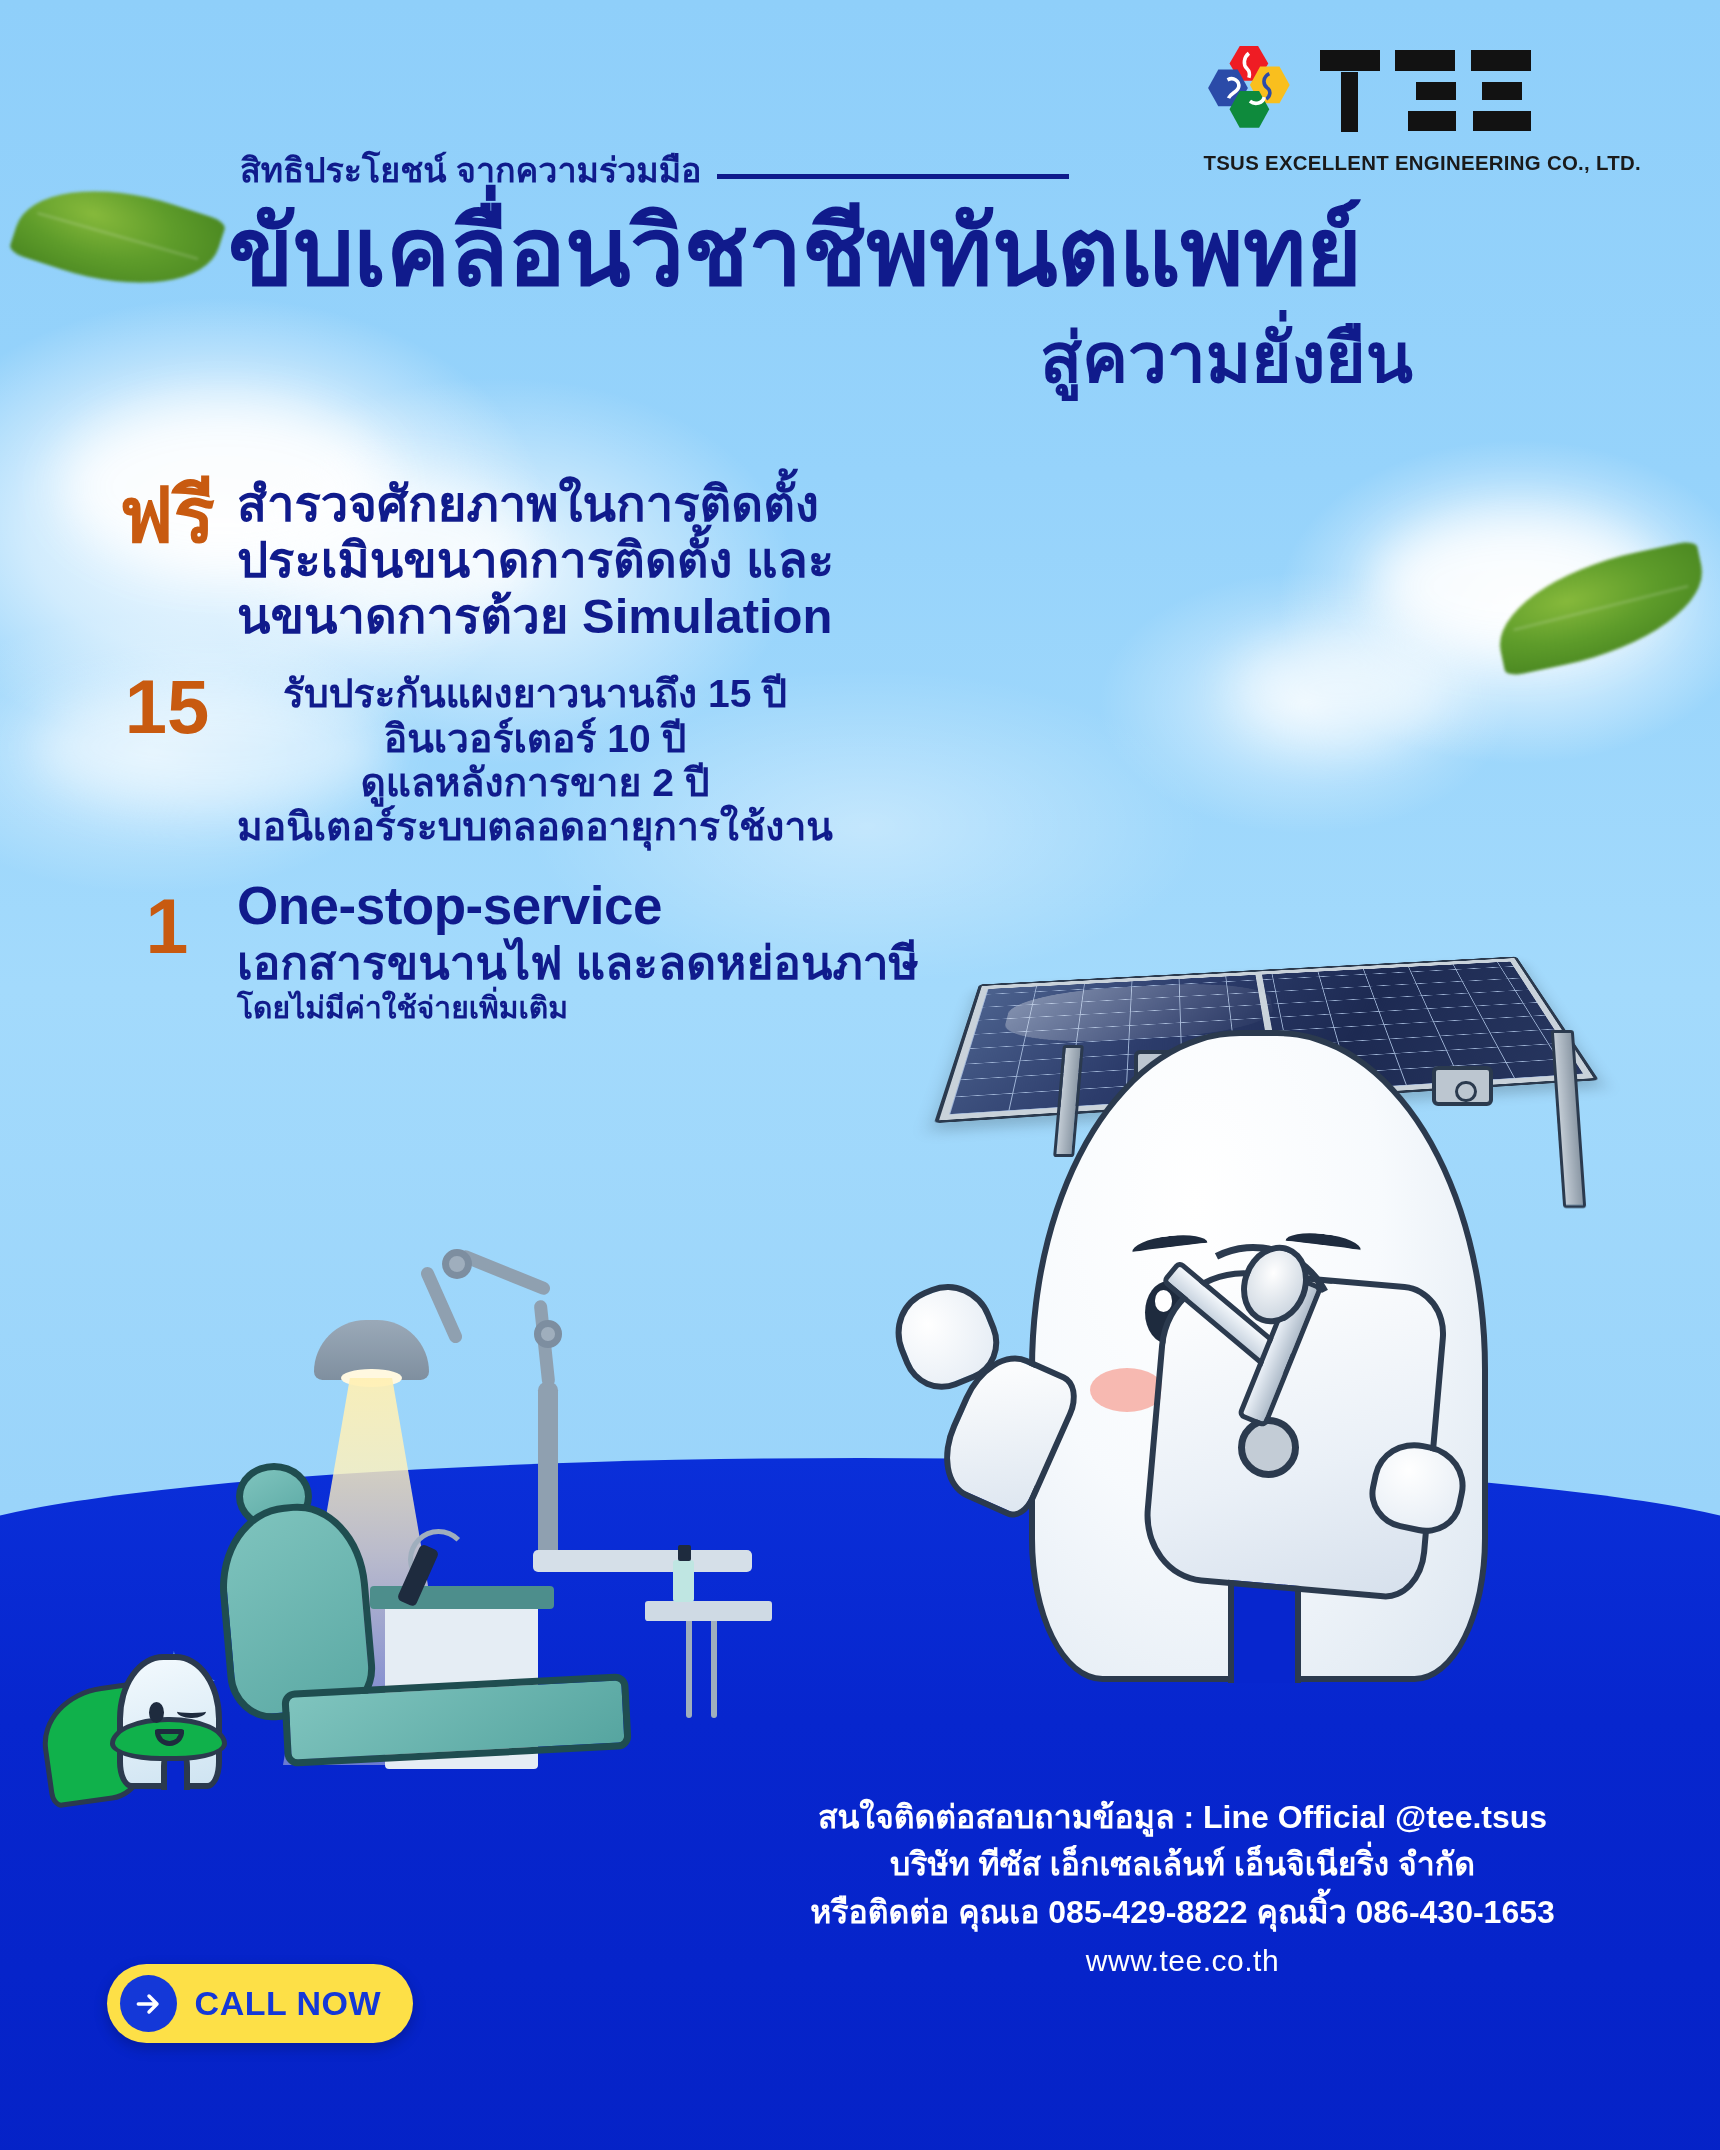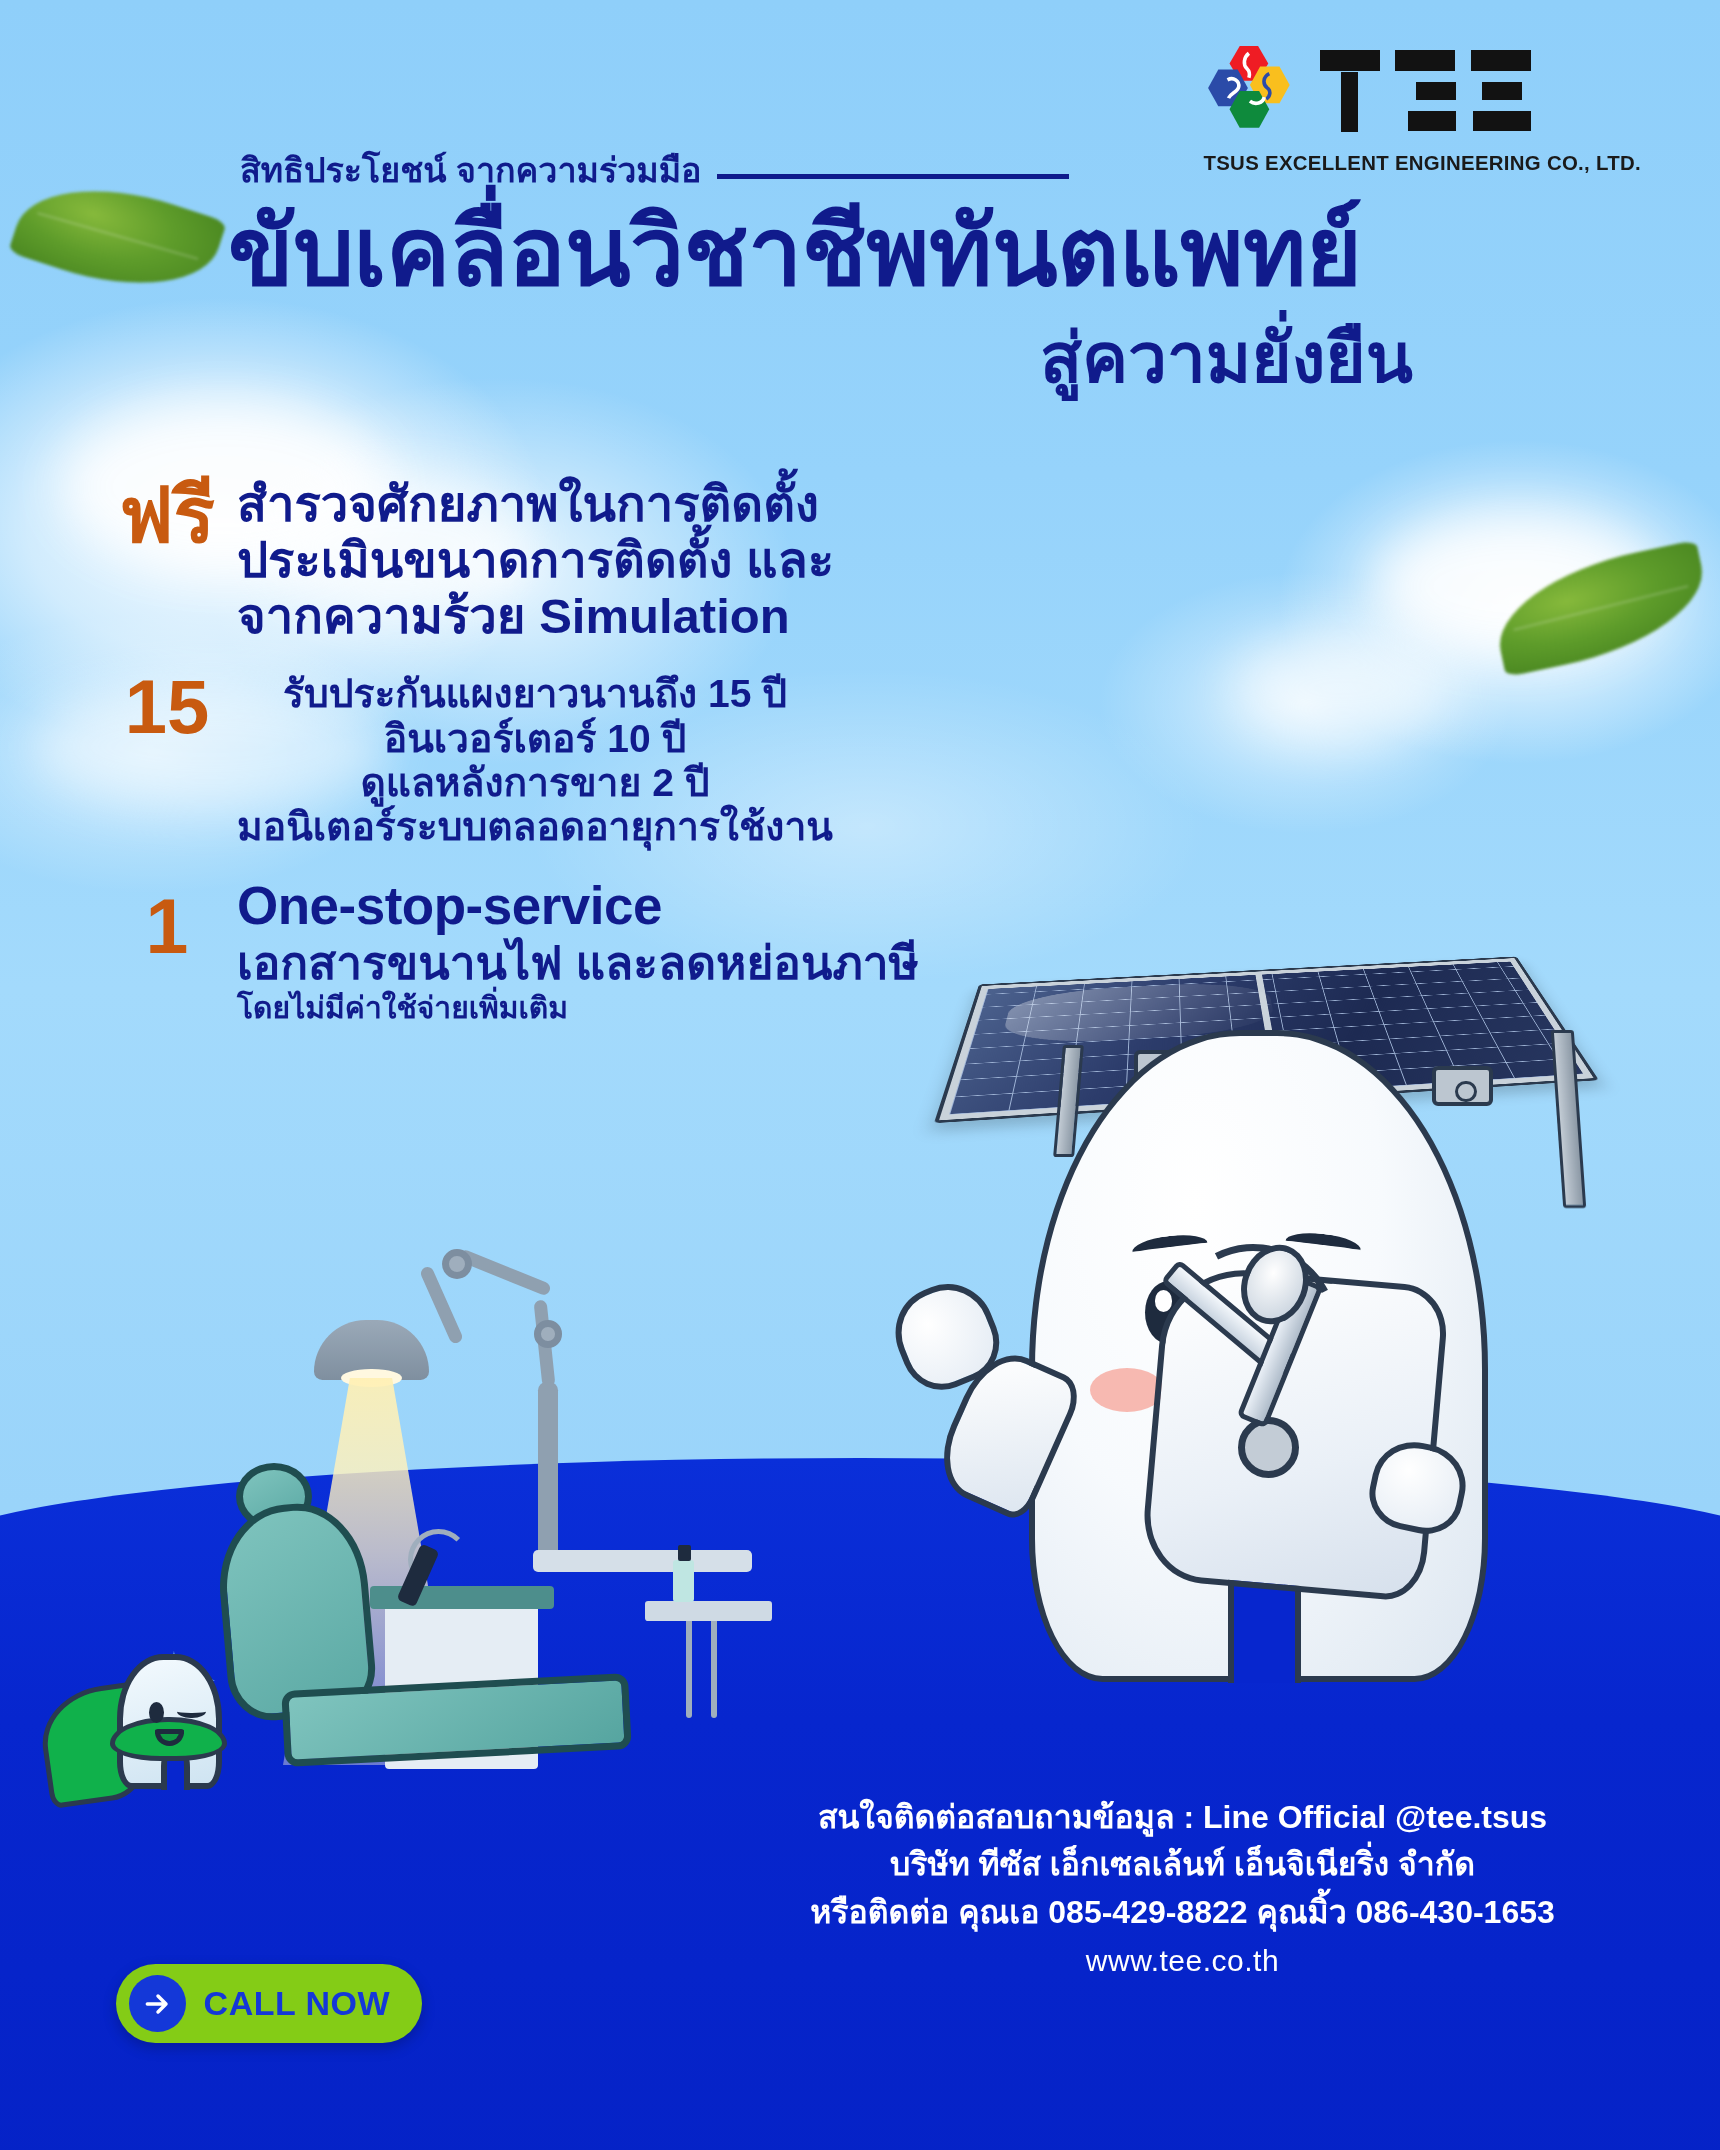--- a/index.html
+++ b/index.html
@@ -258,23 +258,23 @@
   .sm-wink { position: absolute; width: 28.5px; height: 13.3px; border-bottom: 5.6px solid #1E2B3E; border-radius: 50%; left: 177px; top: 1705px; }
   .sm-mouth { position: absolute; left: 155px; top: 1729px; width: 28.5px; height: 17.3px; background:#0E9B43; border:5.1px solid #1E2B3E; border-radius: 3.1px 3.1px 15.3px 15.3px; }
   .spark { position: absolute; color: #8FD6FF; font-size: 28.5px; line-height: 1; }
 
   
   .footer { position: absolute; right: 89px; top: 1794px; width: 897px; text-align: center; color: #FFFFFF; }
   .f-line { font-size: 32px; font-weight: 600; line-height: 1.48; white-space: nowrap; }
   .f-url { font-size: 30px; font-weight: 500; margin-top: 8.2px; letter-spacing: 0.5px; }
 
   .cta {
-    position: absolute; left: 116px; top: 1964px;
+    position: absolute; left: 107px; top: 1964px;
     display: inline-flex; align-items: center; gap: 17.3px;
-    background: #84cc16; border-radius: 66px;
+    background: #fde047; border-radius: 66px;
     padding: 11.2px 32px 11.2px 13.3px;
     box-shadow: 0 5.1px 13.3px rgba(0,0,0,0.22);
   }
   .cta-circle {
     width: 57px; height: 57px; border-radius: 50%; background: #1438D8;
     display: flex; align-items: center; justify-content: center; flex: 0 0 auto;
   }
   .cta-circle svg { width: 32px; height: 32px; }
   .cta-label { font-size: 34px; font-weight: 800; color: #1438D8; letter-spacing: 0.5px; }
 </style>
@@ -331,21 +331,21 @@
   <h1 class="title-1">ขับเคลื่อนวิชาชีพทันตแพทย์</h1>
   <h2 class="title-2">สู่ความยั่งยืน</h2>
 
   <div class="benefits">
 
     <div class="benefit" id="ben0">
       <div class="b-badge">ฟรี</div>
       <div class="b-body">
         <div class="b-line">สำรวจศักยภาพในการติดตั้ง</div>
         <div class="b-line">ประเมินขนาดการติดตั้ง และ</div>
-        <div class="b-line">จากความร้วย Simulation</div>
+        <div class="b-line">นขนาดการต้วย Simulation</div>
       </div>
     </div>
 
     <div class="benefit" id="ben1">
       <div class="b-badge">15</div>
       <div class="b-body">
         <div class="b-line">รับประกันแผงยาวนานถึง 15 ปี</div>
         <div class="b-line">อินเวอร์เตอร์ 10 ปี</div>
         <div class="b-line">ดูแลหลังการขาย 2 ปี</div>
         <div class="b-line">มอนิเตอร์ระบบตลอดอายุการใช้งาน</div>

